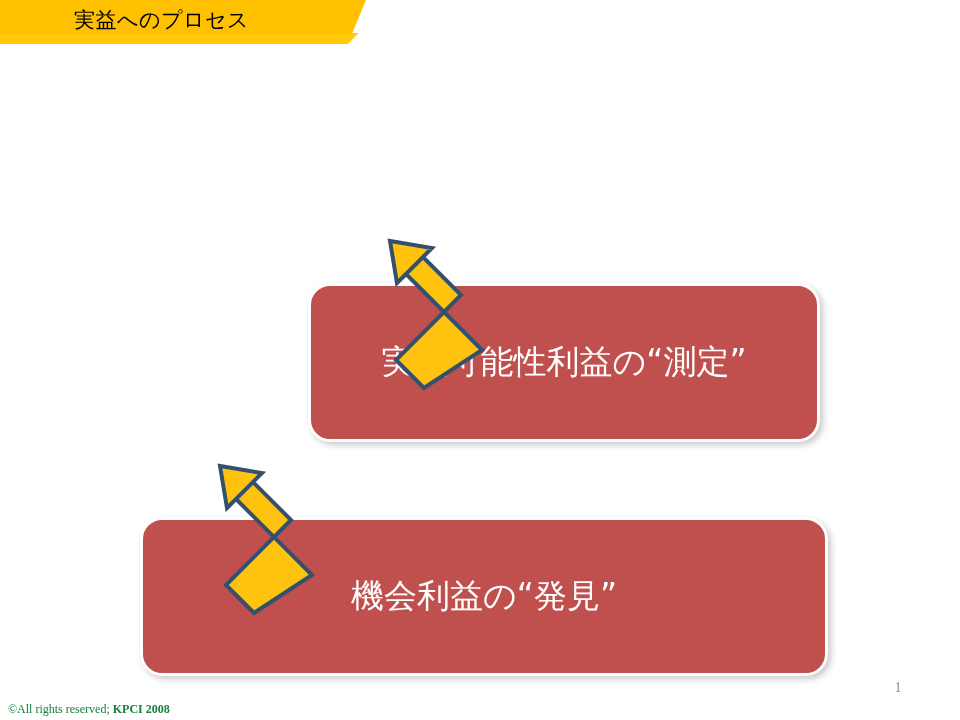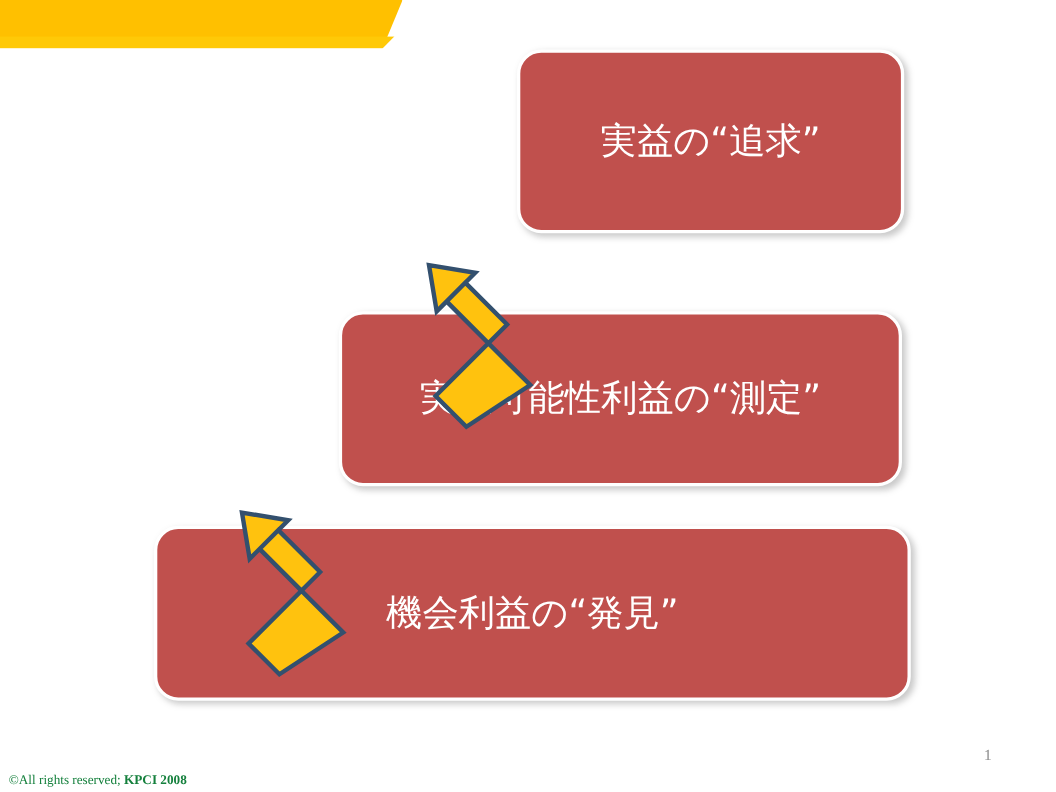--- a/index.html
+++ b/index.html
@@ -88,21 +88,21 @@
     height: 167px;
   }
   #box-middle {
     left: 308px;
     top: 283px;
     width: 512px;
     height: 159px;
   }
   #box-bottom {
     left: 140px;
-    top: 478px;
+    top: 517px;
     width: 688px;
     height: 159px;
     justify-content: center;
   }
 
   
   .arrow-layer {
     position: absolute;
     left: 0;
     top: 0;
@@ -137,24 +137,22 @@
 </style>
 </head>
 <body>
 
 <div id="slide">
 
   <div class="title-banner">
     <div class="banner-shape"></div>
     <div class="banner-shade"></div>
   </div>
+  <div class="title-text">実益へのプロセス</div>
 
-  <div class="process-box" id="box-top">
-    <span class="box-label">実益の“追求”</span>
-  </div>
 
   <div class="process-box" id="box-middle">
     <span class="box-label">実益可能性利益の“測定”</span>
   </div>
 
   <div class="process-box" id="box-bottom">
     <span class="box-label">機会利益の“発見”</span>
   </div>
 
   <svg class="arrow-layer" viewBox="0 0 960 720">

